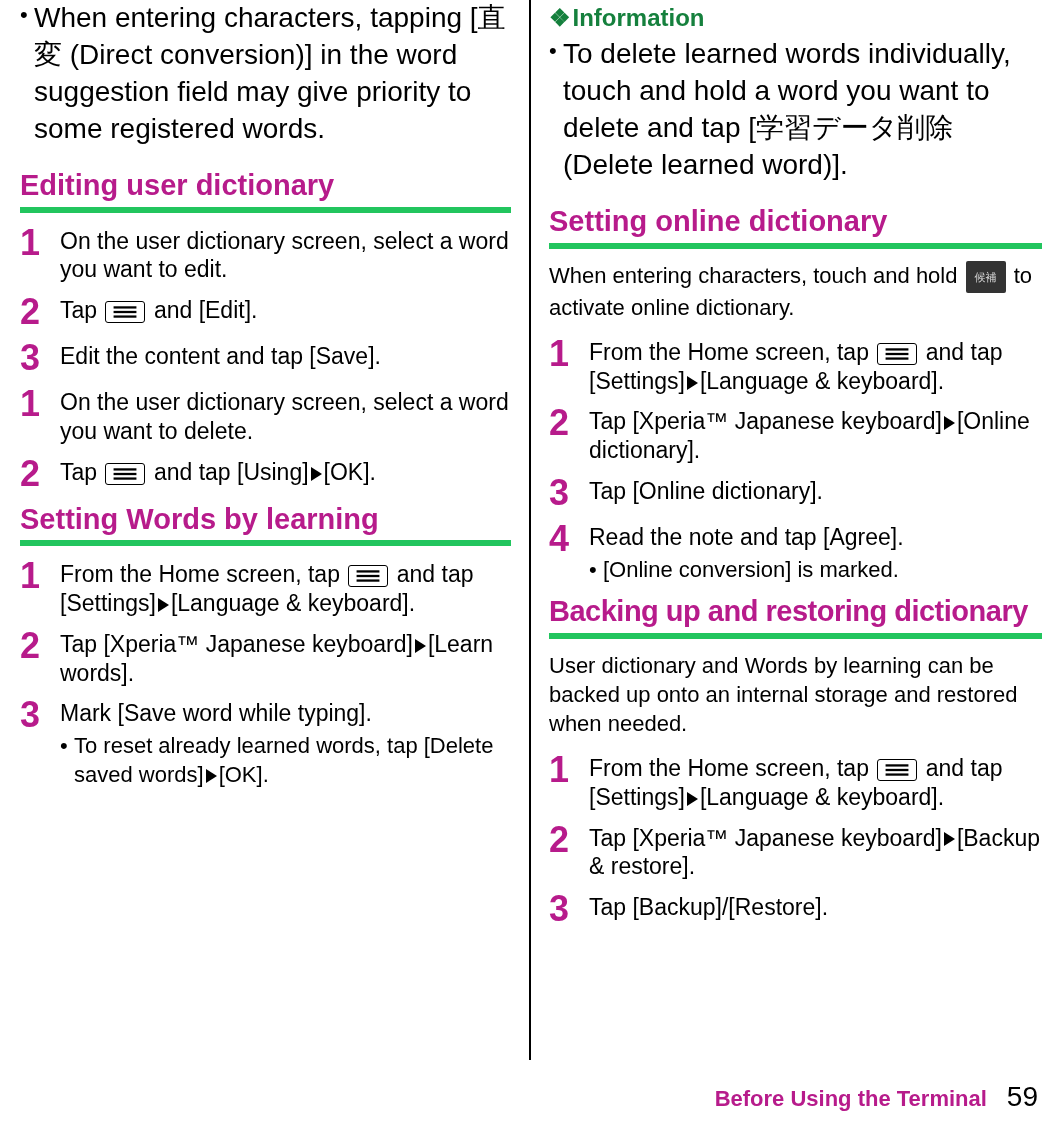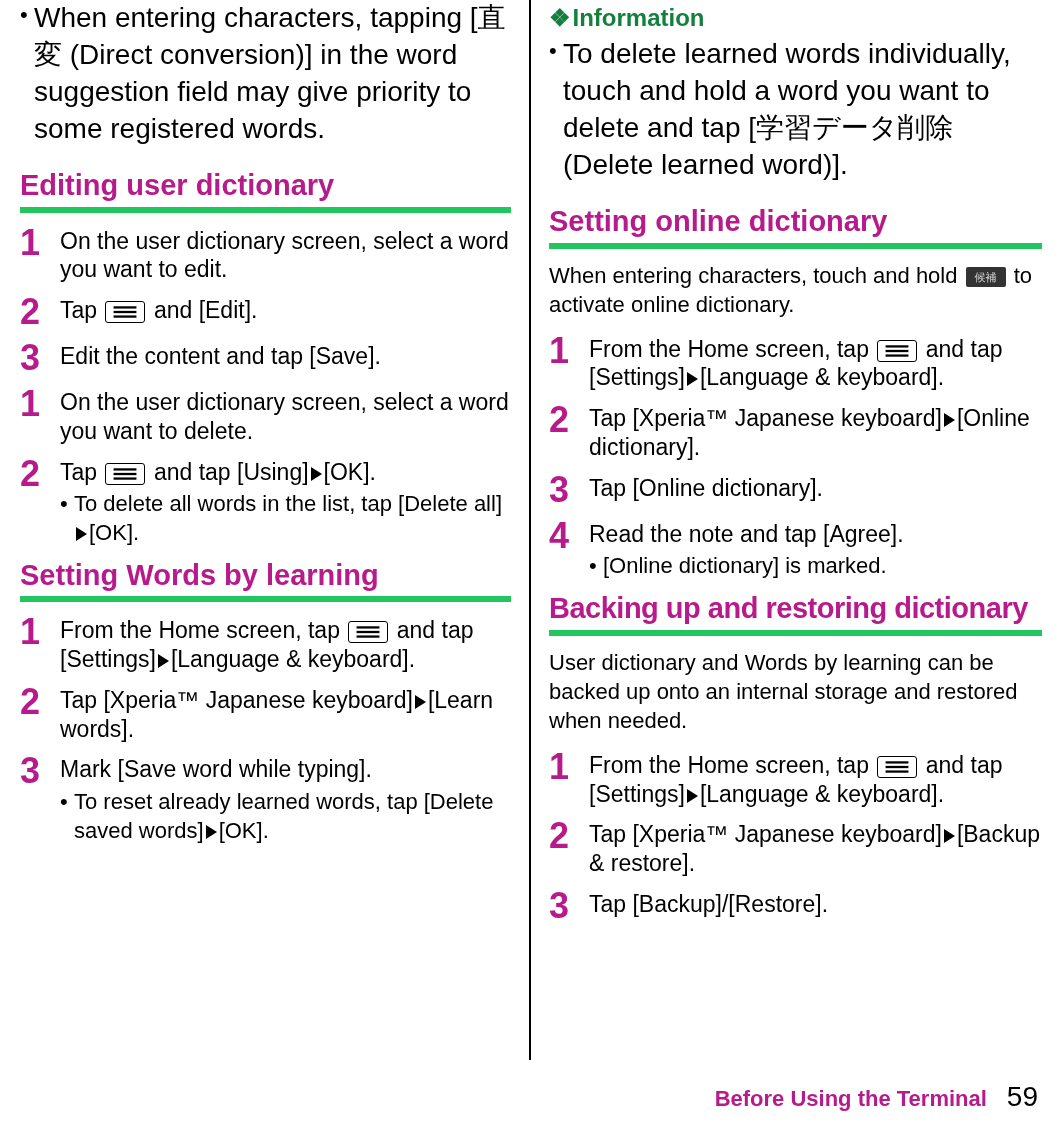--- a/index.html
+++ b/index.html
@@ -106,21 +106,21 @@
       justify-content: center;
       padding: 2px 4px;
       margin: 0 2px;
       background: #fff;
     }
     .menu-icon svg { width: 100%; height: 100%; }
     .option-icon {
       display: inline-flex;
       vertical-align: middle;
       width: 40px;
-      height: 20px;
+      height: 32px;
       background: #333;
       border-radius: 2px;
       align-items: center;
       justify-content: center;
       font-size: 11px;
       color: #ddd;
       margin: 0 2px;
     }
     .tri {
       display: inline-block;
@@ -212,25 +212,20 @@
           <span>Tap </span>
           <span class="menu-icon">
               <svg viewBox="0 0 24 14">
                 <line x1="2" y1="3" x2="22" y2="3" stroke="#000" stroke-width="2"></line>
                 <line x1="2" y1="7" x2="22" y2="7" stroke="#000" stroke-width="2"></line>
                 <line x1="2" y1="11" x2="22" y2="11" stroke="#000" stroke-width="2"></line>
               </svg>
             </span>
           <span> and tap [Using]</span><span class="tri"></span><span>[OK].</span>
         </div>
-        <ul class="step-note">
-          <li>
-            <span>To delete all words in the list, tap [Delete all]</span><span class="tri"></span><span>[OK].</span>
-          </li>
-        </ul>
       </div>
     </div>
 
     <h2 class="section">Setting Words by learning</h2>
     <div class="step">
       <div class="step-num">1</div>
       <div class="step-body">
         <div class="step-title">
           <span>From the Home screen, tap </span>
           <span class="menu-icon">
@@ -305,21 +300,21 @@
       <div class="step-num">3</div>
       <div class="step-body">
         <div class="step-title">Tap [Online dictionary].</div>
       </div>
     </div>
     <div class="step">
       <div class="step-num">4</div>
       <div class="step-body">
         <div class="step-title">Read the note and tap [Agree].</div>
         <ul class="step-note">
-          <li>[Online dictionary] is marked.</li>
+          <li>[Online conversion] is marked.</li>
         </ul>
       </div>
     </div>
 
     <h2 class="section tight">Backing up and restoring dictionary</h2>
     <div class="intro">User dictionary and Words by learning can be backed up onto an internal storage and restored when needed.</div>
     <div class="step">
       <div class="step-num">1</div>
       <div class="step-body">
         <div class="step-title">

